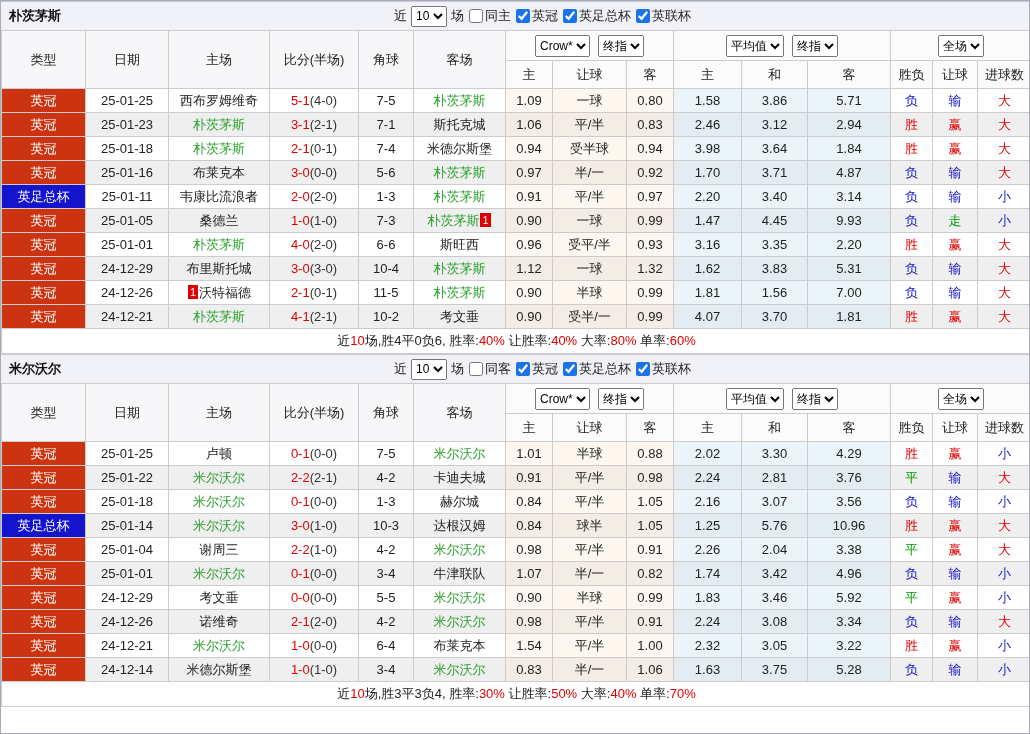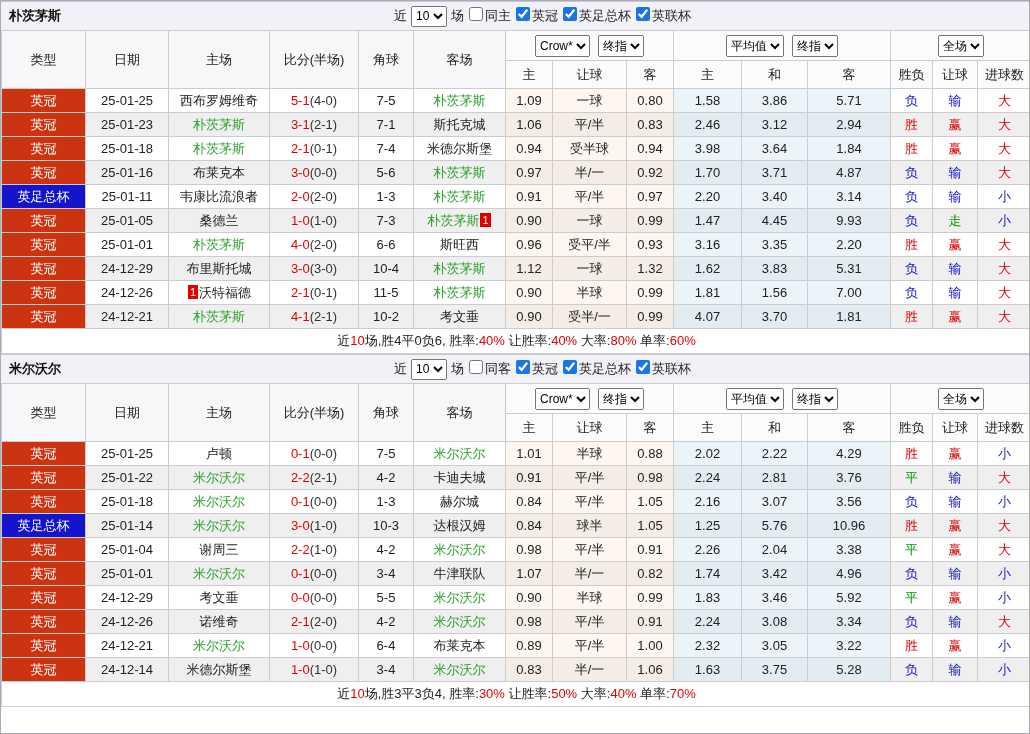--- a/index.html
+++ b/index.html
@@ -9,21 +9,21 @@
 
   .topbar { height:28px; background:var(--bar,#4B4296); display:flex; align-items:center; justify-content:center; gap:12px; color:#fff; }
   .topbar .title { font-weight:bold; font-size:14px; letter-spacing:1px; }
   .topbar label { font-size:12px; display:inline-flex; align-items:center; gap:3px; cursor:pointer; }
   .topbar input { margin:0; accent-color:#1a73e8; }
 
   .sec-head { height:29px; background:#F1F1F8; border-top:1px solid #c8c8d0; display:flex; align-items:center; padding:0 8px; }
   .sec-head .team { font-weight:bold; font-size:13px; color:#111; }
   .controls { margin-left:auto; margin-right:330px; display:flex; align-items:center; gap:4px; font-size:13px; color:#222; white-space:nowrap; }
   .controls select { font-size:12px; height:21px; }
-  .controls label { display:inline-flex; align-items:flex-start; gap:1px; cursor:pointer; }
+  .controls label { display:inline-flex; align-items:center; gap:1px; cursor:pointer; }
   .controls input { margin:0 1px; accent-color:#1a73e8; width:14px; height:14px; }
 
   table { border-collapse:collapse; table-layout:fixed; width:1030px; font-size:13px; color:#222; }
   th,td { border:1px solid #ccc; text-align:center; padding:0 1px; white-space:nowrap; overflow:hidden; }
   thead th { background:#FBFBFC; font-weight:normal; }
   tr.ddrow th { height:30px; }
   tr.subrow th { height:28px; }
   th.lefth { background:#F7F7F9; font-size:13px; }
   th.ddcell select { font-size:12px; height:22px; margin:0 4px; }
   tbody td { height:24px; }
@@ -340,21 +340,21 @@
               <td class="c-type" style="background: rgb(204, 51, 17);">英冠</td>
               <td>25-01-25</td>
               <td><span>卢顿</span></td>
               <td><span class="ft">0-1</span><span class="ht">(0-0)</span></td>
               <td>7-5</td>
               <td><span class="hl">米尔沃尔</span></td>
               <td class="c-crow">1.01</td>
               <td class="c-crow">半球</td>
               <td class="c-crow">0.88</td>
               <td class="c-avg">2.02</td>
-              <td class="c-avg">2.22</td>
+              <td class="c-avg">3.30</td>
               <td class="c-avg">4.29</td>
               <td style="color: rgb(224, 0, 0);">胜</td>
               <td style="color: rgb(224, 0, 0);">赢</td>
               <td style="color: rgb(20, 20, 204);">小</td>
             </tr>
             <tr>
               <td class="c-type" style="background: rgb(204, 51, 17);">英冠</td>
               <td>25-01-22</td>
               <td><span class="hl">米尔沃尔</span></td>
               <td><span class="ft">2-2</span><span class="ht">(2-1)</span></td>
@@ -472,21 +472,21 @@
               <td style="color: rgb(20, 20, 204);">输</td>
               <td style="color: rgb(224, 0, 0);">大</td>
             </tr>
             <tr>
               <td class="c-type" style="background: rgb(204, 51, 17);">英冠</td>
               <td>24-12-21</td>
               <td><span class="hl">米尔沃尔</span></td>
               <td><span class="ft">1-0</span><span class="ht">(0-0)</span></td>
               <td>6-4</td>
               <td><span>布莱克本</span></td>
-              <td class="c-crow">0.89</td>
+              <td class="c-crow">1.54</td>
               <td class="c-crow">平/半</td>
               <td class="c-crow">1.00</td>
               <td class="c-avg">2.32</td>
               <td class="c-avg">3.05</td>
               <td class="c-avg">3.22</td>
               <td style="color: rgb(224, 0, 0);">胜</td>
               <td style="color: rgb(224, 0, 0);">赢</td>
               <td style="color: rgb(20, 20, 204);">小</td>
             </tr>
             <tr>

